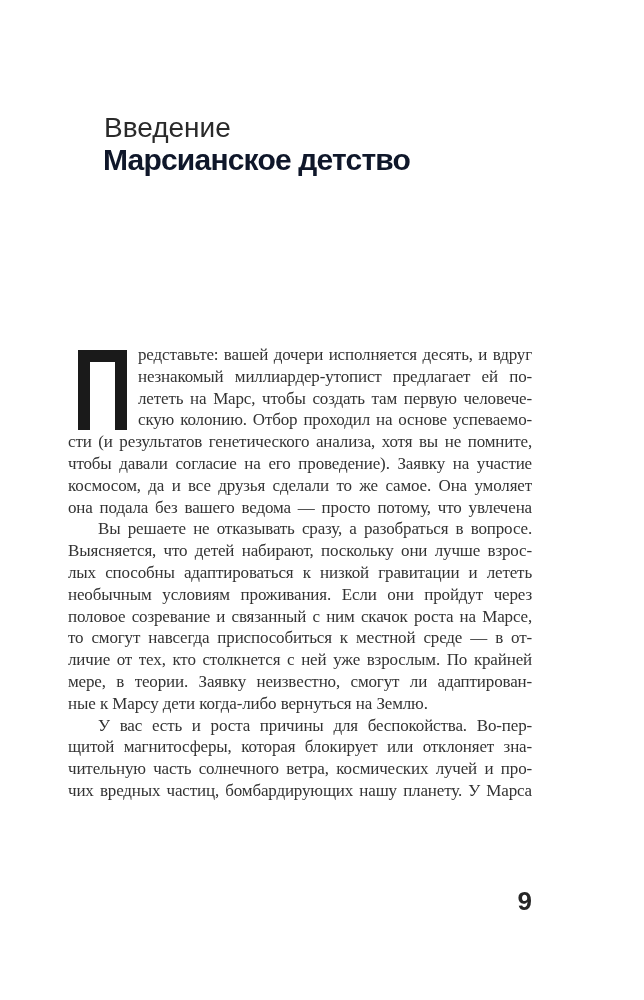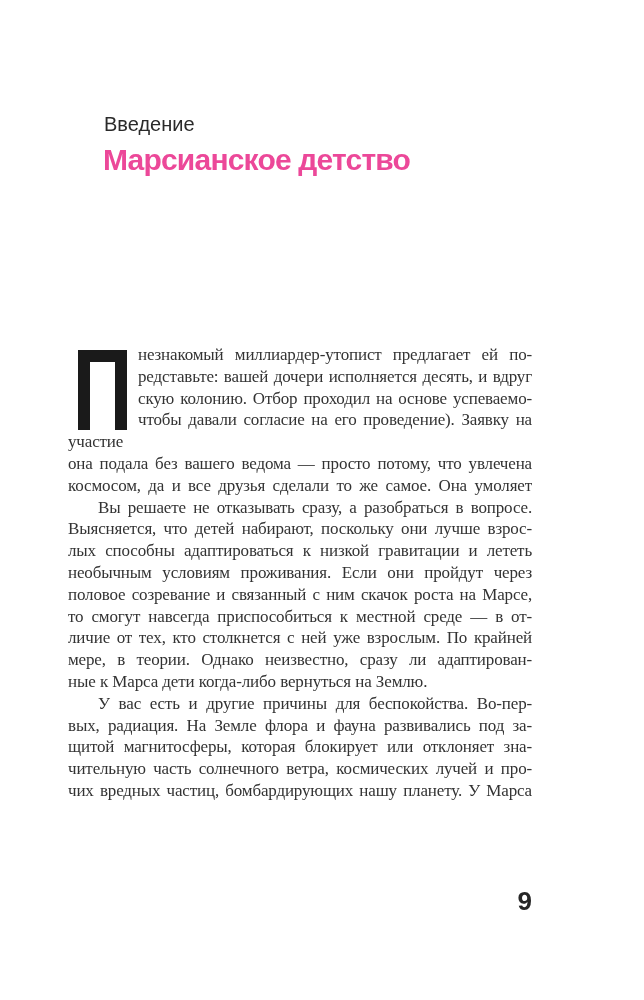--- a/index.html
+++ b/index.html
@@ -10,29 +10,29 @@
     font-family: "Liberation Serif", serif;
     overflow: hidden;
   }
   .page {
     position: absolute; inset: 0;
     background: #ffffff;
   }
   .kicker {
     position: absolute; left: 104px; top: 114px;
     font-family: "Liberation Sans", sans-serif;
-    font-size: 20px; line-height: 1; font-weight: 400;
+    font-size: 28px; line-height: 1; font-weight: 400;
     color: #2a2a2a;
   }
   .title {
     position: absolute; left: 103px; top: 145px;
     font-family: "Liberation Sans", sans-serif;
     font-size: 30px; line-height: 1; font-weight: 700;
     letter-spacing: -0.8px;
-    color: #ec4899;
+    color: #0f172a;
   }
   .bodytext {
     position: absolute; left: 68px; top: 344px; width: 464px;
     font-size: 17px; line-height: 21.8px;
     letter-spacing: -0.15px;
     color: #333333;
     word-spacing: 0.2px;
   }
   .ln {
     text-align: justify;
@@ -75,39 +75,40 @@
   <div class="kicker">Введение</div>
   <div class="title">Марсианское детство</div>
 
   <div class="bodytext">
     <div class="dropcap">
       <div class="dropcap-glyph">
         <span class="sr">П</span>
       </div>
     </div>
 
+    <div class="ln">редставьте: вашей дочери исполняется десять, и вдруг</div>
     <div class="ln">незнакомый миллиардер-утопист предлагает ей по-</div>
-    <div class="ln">редставьте: вашей дочери исполняется десять, и вдруг</div>
+    <div class="ln">лететь на Марс, чтобы создать там первую человече-</div>
     <div class="ln">скую колонию. Отбор проходил на основе успеваемо-</div>
+    <div class="ln">сти (и результатов генетического анализа, хотя вы не помните,</div>
     <div class="ln">чтобы давали согласие на его проведение). Заявку на участие</div>
+    <div class="ln">космосом, да и все друзья сделали то же самое. Она умоляет</div>
     <div class="ln">она подала без вашего ведома — просто потому, что увлечена</div>
-    <div class="ln">космосом, да и все друзья сделали то же самое. Она умоляет</div>
 
     <div class="ln indent">Вы решаете не отказывать сразу, а разобраться в вопросе.</div>
     <div class="ln">Выясняется, что детей набирают, поскольку они лучше взрос-</div>
     <div class="ln">лых способны адаптироваться к низкой гравитации и лететь</div>
     <div class="ln">необычным условиям проживания. Если они пройдут через</div>
     <div class="ln">половое созревание и связанный с ним скачок роста на Марсе,</div>
     <div class="ln">то смогут навсегда приспособиться к местной среде — в от-</div>
     <div class="ln">личие от тех, кто столкнется с ней уже взрослым. По крайней</div>
-    <div class="ln">мере, в теории. Однако неизвестно, сразу ли адаптирован-</div>
-    <div class="ln ln-end">ные к Марса дети когда-либо вернуться на Землю.</div>
+    <div class="ln">мере, в теории. Заявку неизвестно, смогут ли адаптирован-</div>
+    <div class="ln ln-end">ные к Марсу дети когда-либо вернуться на Землю.</div>
 
-    <div class="ln indent">У вас есть и другие причины для беспокойства. Во-пер-</div>
-    <div class="ln">вых, радиация. На Земле флора и фауна развивались под за-</div>
+    <div class="ln indent">У вас есть и роста причины для беспокойства. Во-пер-</div>
     <div class="ln">щитой магнитосферы, которая блокирует или отклоняет зна-</div>
     <div class="ln">чительную часть солнечного ветра, космических лучей и про-</div>
     <div class="ln">чих вредных частиц, бомбардирующих нашу планету. У Марса</div>
   </div>
 
   <div class="pagenum">9</div>
 
 </div>
 
 </body></html>

